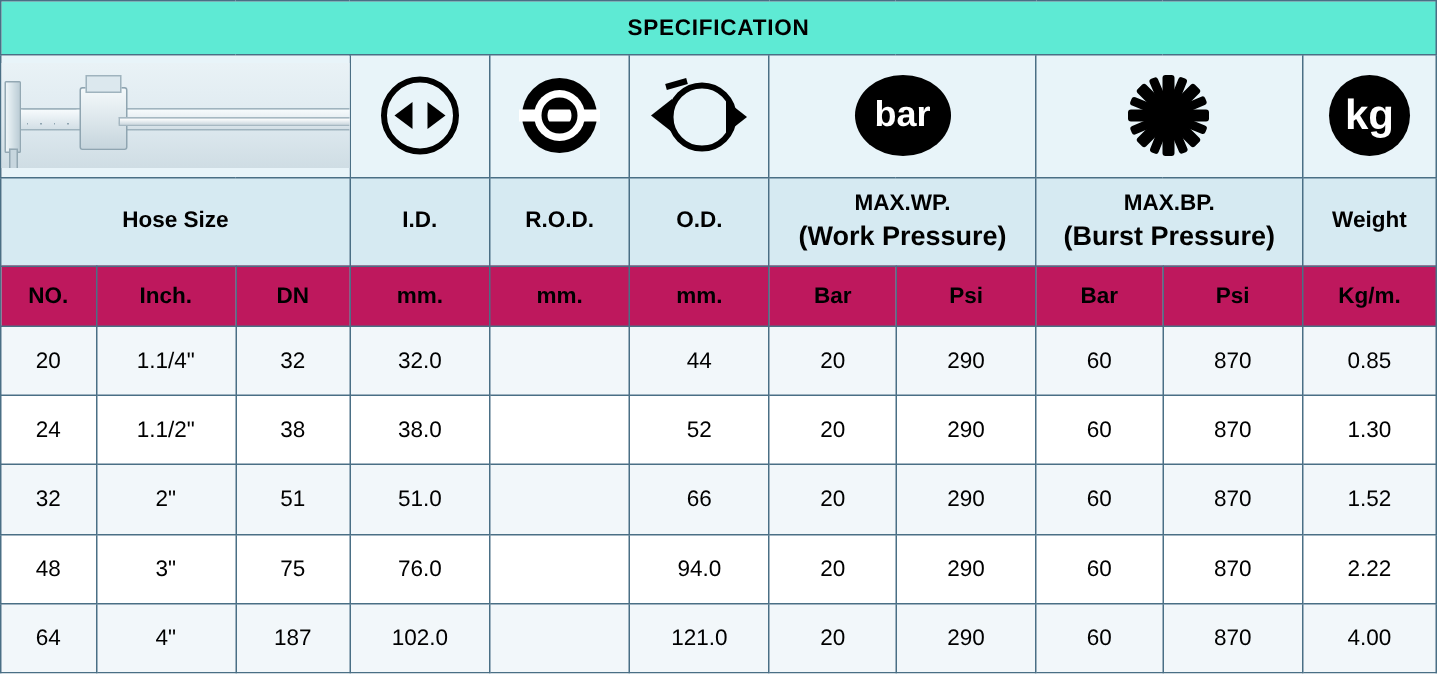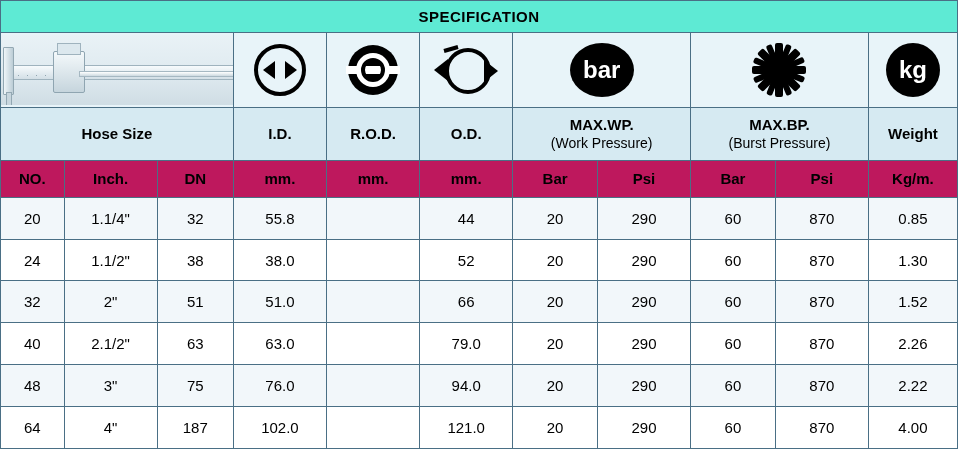--- a/index.html
+++ b/index.html
@@ -41,22 +41,22 @@
   .label-row td {
     background: #d6eaf2;
     font-weight: bold;
     font-size: 16px;
     height: 50px;
     line-height: 1.25;
     margin-left: 28px;
   }
   .label-row .sub {
     display: block;
-    font-size: 14px;
-    font-weight: normal;
+    font-size: 18px;
+    font-weight: bold;
   }
   .unit-row td {
     background: #be185d;
     font-weight: bold;
     font-size: 15px;
     height: 34px;
   }
   .data-row td {
     background: #f2f7fa;
     height: 39px;
@@ -176,21 +176,21 @@
     top: 0;
     width: 64px;
     height: 54px;
     line-height: 54px;
     color: #ffffff;
     font-weight: bold;
     font-size: 24px;
   }
   .kg-badge { width: 54px; height: 54px; }
   .kg-badge .disc { width: 54px; }
-  .kg-badge .txt { width: 54px; font-size: 24px; }
+  .kg-badge .txt { width: 54px; font-size: 28px; }
 </style>
 </head>
 <body>
 
 <table id="spec-table">
   <colgroup>
     <col style="width:60px">
       <col style="width:88px">
       <col style="width:72px">
     <col style="width:88px">
@@ -308,21 +308,21 @@
     <td>Psi</td>
     <td>Bar</td>
     <td>Psi</td>
     <td>Kg/m.</td>
   </tr>
 
   <tr class="data-row">
     <td>20</td>
     <td>1.1/4"</td>
     <td>32</td>
-    <td>55.8</td>
+    <td>32.0</td>
     <td></td>
     <td>44</td>
     <td>20</td>
     <td>290</td>
     <td>60</td>
     <td>870</td>
     <td>0.85</td>
   </tr>
 
   <tr class="data-row">
@@ -346,33 +346,20 @@
     <td>51.0</td>
     <td></td>
     <td>66</td>
     <td>20</td>
     <td>290</td>
     <td>60</td>
     <td>870</td>
     <td>1.52</td>
   </tr>
 
-  <tr class="data-row">
-    <td>40</td>
-    <td>2.1/2"</td>
-    <td>63</td>
-    <td>63.0</td>
-    <td></td>
-    <td>79.0</td>
-    <td>20</td>
-    <td>290</td>
-    <td>60</td>
-    <td>870</td>
-    <td>2.26</td>
-  </tr>
 
   <tr class="data-row">
     <td>48</td>
     <td>3"</td>
     <td>75</td>
     <td>76.0</td>
     <td></td>
     <td>94.0</td>
     <td>20</td>
     <td>290</td>

